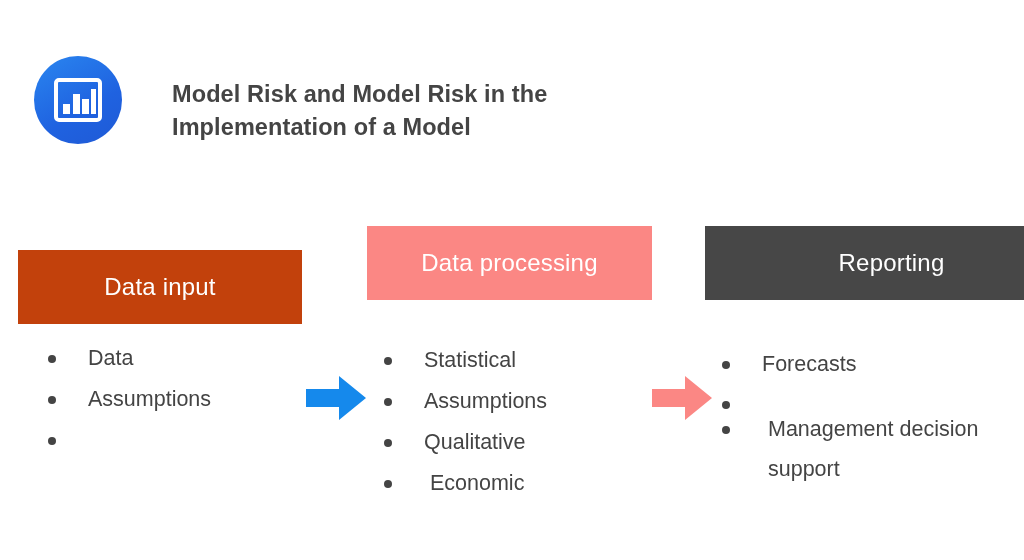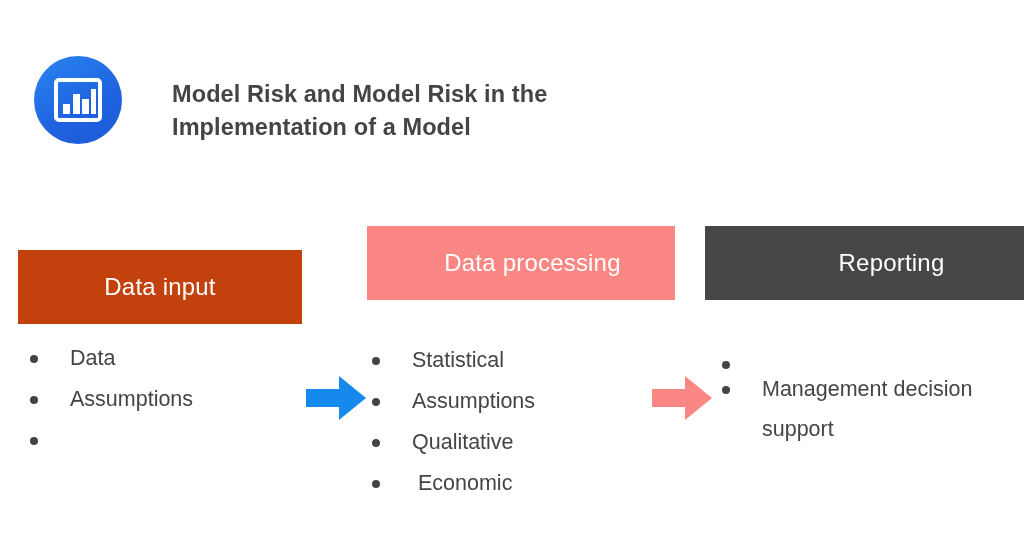--- a/index.html
+++ b/index.html
@@ -62,29 +62,29 @@
     align-items: center;
     justify-content: center;
   }
   .stage-label {
     font-size: 24px;
     font-weight: normal;
     color: #ffffff;
     letter-spacing: 0.2px;
   }
   #stage-box-0 { left: 18px;  width: 284px; background: #c2410c; margin-top: 24px; }
-  #stage-box-1 { left: 367px; width: 285px; background: #fb8784; padding-left: 23px; }
+  #stage-box-1 { left: 367px; width: 285px; background: #fb8784; }
   #stage-box-2 { left: 705px; width: 285px; background: #474747; padding-left: 44px; }
 
   
   .bullet-col {
     position: absolute;
   }
-  #bullet-col-0 { left: 30px;  top: 338px; width: 270px; }
-  #bullet-col-1 { left: 372px; top: 340px; width: 276px; }
+  #bullet-col-0 { left: 48px;  top: 338px; width: 270px; }
+  #bullet-col-1 { left: 384px; top: 340px; width: 276px; }
   #bullet-col-2 { left: 722px; top: 344px; width: 285px; }
 
   .bullet-item {
     display: flex;
     align-items: flex-start;
     font-size: 21.5px;
     line-height: 41px;
     color: #444444;
   }
   .bullet-dot {
@@ -173,20 +173,24 @@
   </div>
   <div class="bullet-item">
     <span class="bullet-dot"></span>
     <span class="bullet-text">Economic</span>
   </div>
 </div>
 
 <div class="bullet-col" id="bullet-col-2">
   <div class="bullet-item">
     <span class="bullet-dot"></span>
+    <span class="bullet-text">Forecasts</span>
+  </div>
+  <div class="bullet-item">
+    <span class="bullet-dot"></span>
   </div>
   <div class="bullet-item">
     <span class="bullet-dot"></span>
     <span class="bullet-text">Management decision support</span>
   </div>
 </div>
 
 <div class="flow-arrow" id="flow-arrow-0">
   <svg viewBox="0 0 60 44" width="60" height="44">
     <polygon points="0,13 33,13 33,0 60,22 33,44 33,31 0,31" fill="#1589ec"></polygon>

